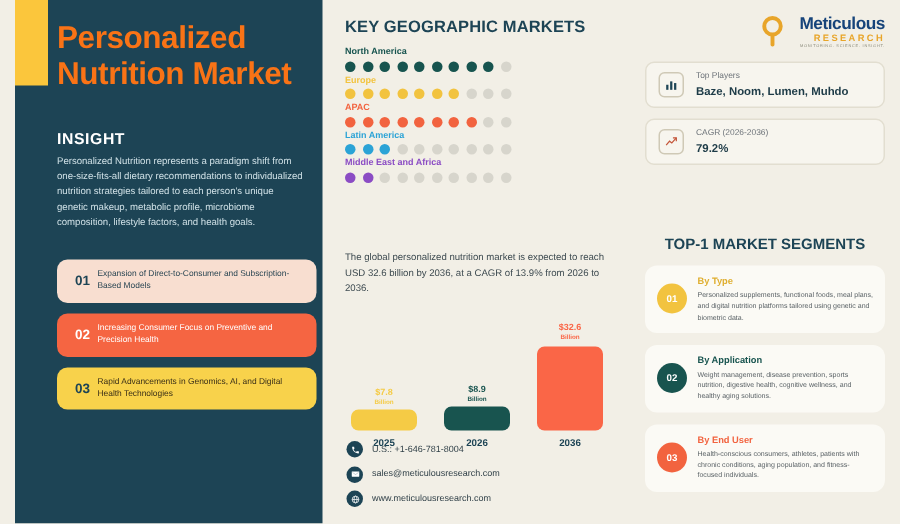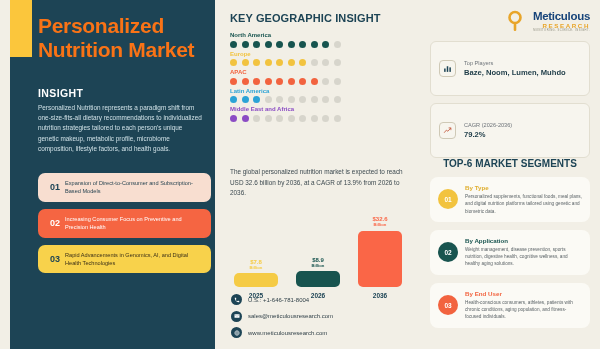--- a/index.html
+++ b/index.html
@@ -106,21 +106,21 @@
   }
   .logo-tag {
     position:absolute; right:0; top:20.5px; font-size:2.6px; color:#8a8a7a;
     letter-spacing:0.5px;
   }
   .logo-glass { position:absolute; left:12px; top:2px; }
 
   .stat-cards { margin-top:7px; }
   .stat-card {
     background:#f7f5ee; border:1px solid #e2ded0; border-radius:6px;
-    display:flex; align-items:center; padding:18px 8px; margin-bottom:7px;
+    display:flex; align-items:center; padding:6px 8px; margin-bottom:7px;
     min-height:30px;
   }
   .stat-icon {
     width:17px; height:17px; border-radius:4px; border:1px solid #cfc9b6;
     flex:0 0 17px; margin-right:8px;
     display:flex; align-items:center; justify-content:center;
   }
   .stat-lab { font-size:5.6px; color:#6d7379; margin-bottom:2px; }
   .stat-val { font-size:7.6px; font-weight:bold; color:#1d3b47; }
 
@@ -166,21 +166,21 @@
         <div class="driver-text">Increasing Consumer Focus on Preventive and Precision Health</div>
       </div>
       <div class="driver-card c3">
         <div class="driver-num">03</div>
         <div class="driver-text">Rapid Advancements in Genomics, AI, and Digital Health Technologies</div>
       </div>
     </div>
   </div>
 
   <div class="mid-col">
-    <div class="sec-title">KEY GEOGRAPHIC INSIGHT</div>
+    <div class="sec-title">KEY GEOGRAPHIC MARKETS</div>
     <div class="geo-list" id="geo-list">
         <div class="geo-row">
           <div class="geo-label" style="color: rgb(23, 84, 79);">North America</div>
           <div class="dots">
             <span class="dot" style="background: rgb(23, 84, 79);"></span>
             <span class="dot" style="background: rgb(23, 84, 79);"></span>
             <span class="dot" style="background: rgb(23, 84, 79);"></span>
             <span class="dot" style="background: rgb(23, 84, 79);"></span>
             <span class="dot" style="background: rgb(23, 84, 79);"></span>
             <span class="dot" style="background: rgb(23, 84, 79);"></span>
@@ -353,21 +353,21 @@
         </span>
         <span>
           <span class="stat-lab" style="display:block">CAGR (2026-2036)</span>
           <span class="stat-val" style="display:block">79.2%</span>
         </span>
       </div>
     </div>
   </div>
 
   <div class="segments">
-    <div class="seg-title">TOP-6 MARKET SEGMENTS</div>
+    <div class="seg-title">TOP-1 MARKET SEGMENTS</div>
     <div class="seg-card">
       <span class="seg-num n1">01</span>
       <span>
         <span class="seg-head h1" style="display:block">By Type</span>
         <span class="seg-body" style="display:block">Personalized supplements, functional foods, meal plans, and digital nutrition platforms tailored using genetic and biometric data.</span>
       </span>
     </div>
     <div class="seg-card">
       <span class="seg-num n2">02</span>
       <span>

